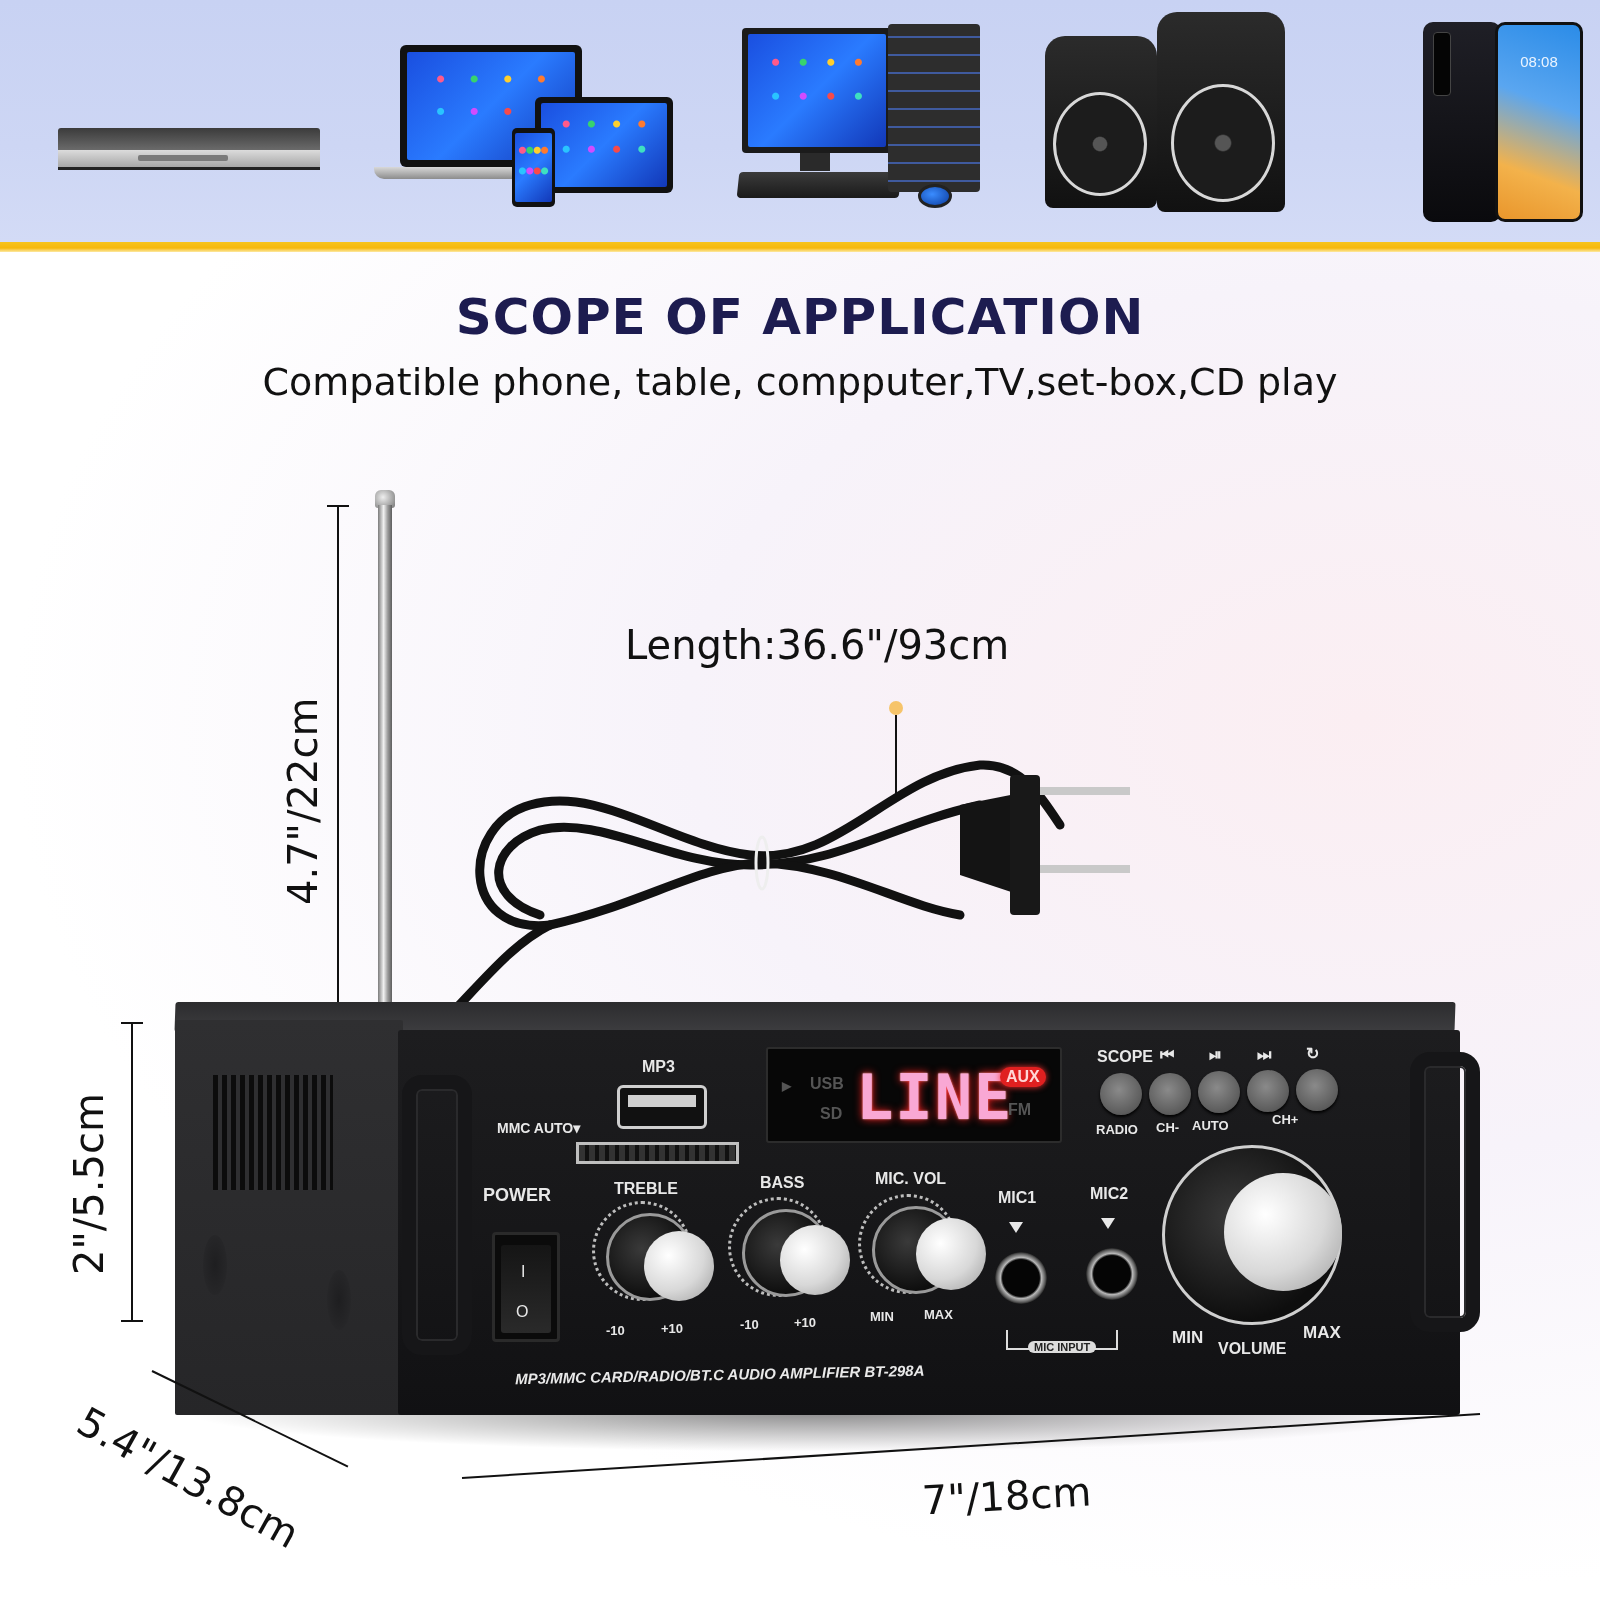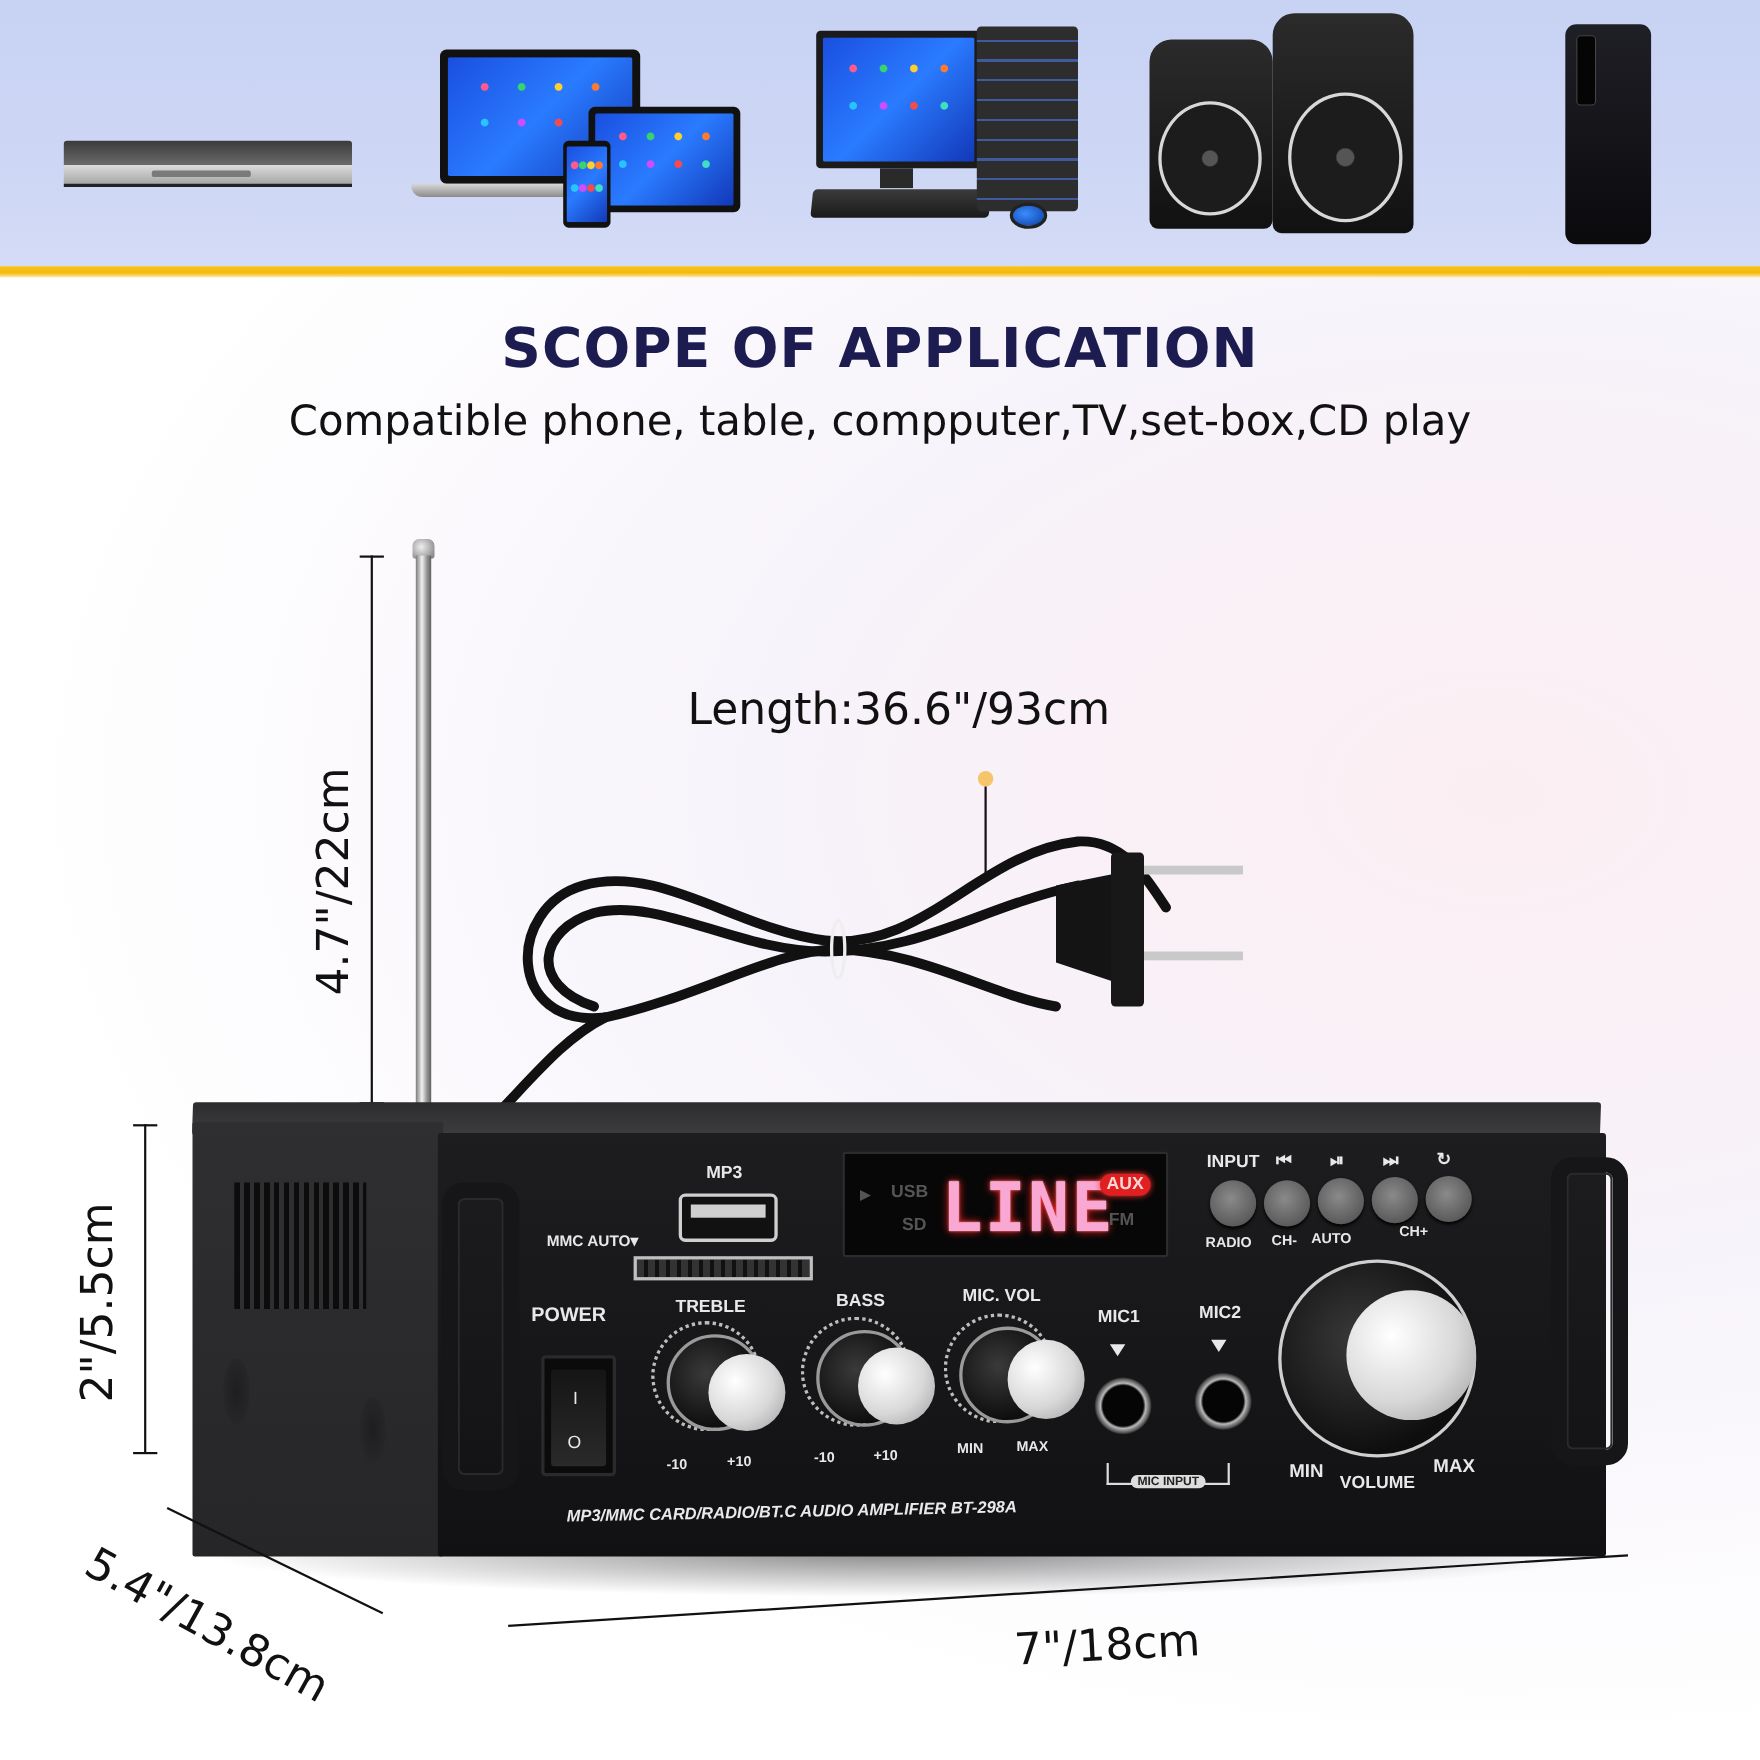--- a/index.html
+++ b/index.html
@@ -189,20 +189,23 @@
   <div class="device speaker spk1">
       <div class="woofer"></div>
     </div>
   <div class="device speaker spk2">
       <div class="woofer"></div>
     </div>
 
   <div class="device phone-back">
       <div class="phone-cam"></div>
     </div>
+  <div class="device phone-front">
+    <div class="phone-time">08:08</div>
+  </div>
 </div>
 <div class="banner-stripe"></div>
 
 <div class="title">SCOPE OF APPLICATION</div>
 <div class="subtitle">Compatible phone, table, compputer,TV,set-box,CD play</div>
 
 <div class="dim-cap" style="left:327px; top:505px;"></div>
 <div class="dim-v" style="left:337px; top:505px; height:498px;"></div>
 <div class="dim-cap" style="left:327px; top:1002px;"></div>
 <div class="dim-text rot-90" style="left:280px; top:905px;">4.7"/22cm</div>
@@ -251,21 +254,21 @@
 
 <div class="display">
   <div class="disp-dim" style="left:14px; top:30px; font-size:12px;">▶</div>
   <div class="disp-dim" style="left:42px; top:26px;">USB</div>
   <div class="disp-dim" style="left:52px; top:56px;">SD</div>
   <div class="disp-main">LINE</div>
   <div class="disp-aux">AUX</div>
   <div class="disp-fm">FM</div>
 </div>
 
-<div class="lbl" style="left:1097px; top:1048px;">INPUT</div>
+<div class="lbl" style="left:1097px; top:1048px;">SCOPE</div>
 <div class="lbl" style="left:1160px; top:1046px;">⏮</div>
 <div class="lbl" style="left:1209px; top:1046px;">⏯</div>
 <div class="lbl" style="left:1257px; top:1046px;">⏭</div>
 <div class="lbl" style="left:1306px; top:1044px;">↻</div>
 
 <div class="btn" style="left:1100px; top:1073px;"></div>
 <div class="btn" style="left:1149px; top:1073px;"></div>
 <div class="btn" style="left:1198px; top:1071px;"></div>
 <div class="btn" style="left:1247px; top:1070px;"></div>
 <div class="btn" style="left:1296px; top:1069px;"></div>

